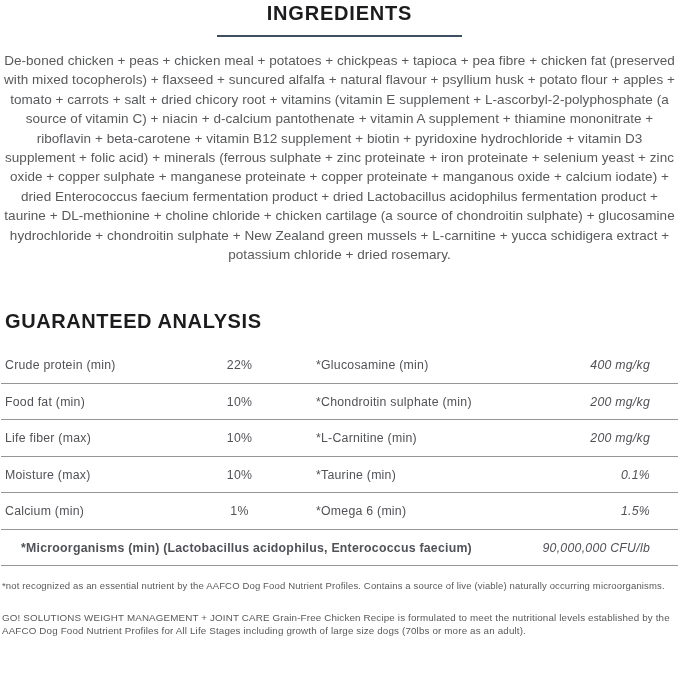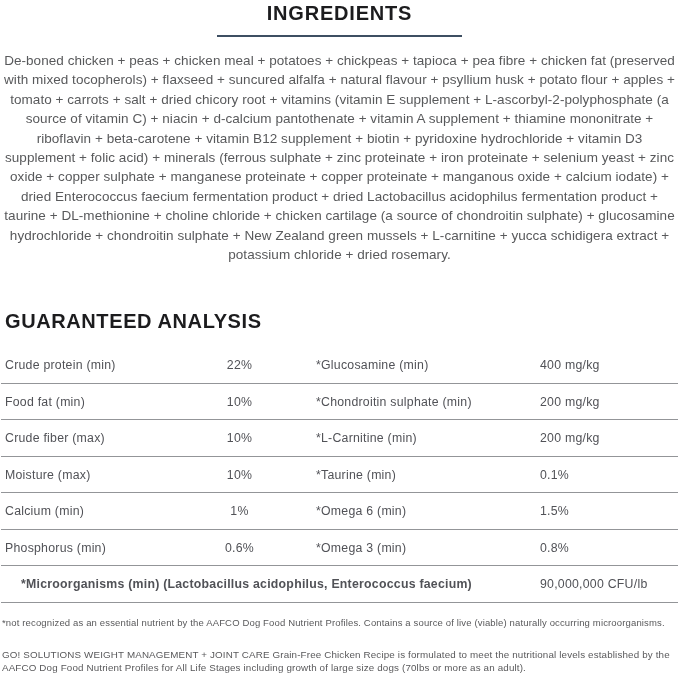--- a/index.html
+++ b/index.html
@@ -52,21 +52,21 @@
     align-items: center;
     height: 36.5px;
     border-bottom: 1px solid #939598;
     font-size: 12.3px;
     letter-spacing: 0.25px;
     color: #515257;
   }
   .cell-label-left  { width: 186px; padding-left: 4px; }
   .cell-value-left  { width: 105px; text-align: center; }
   .cell-label-right { flex: 1; padding-left: 24px; }
-  .cell-value-right { width: 110px; text-align: left; margin-right: 28px; }
+  .cell-value-right { width: 110px; text-align: right; margin-right: 28px; font-style: italic; }
   .micro-label { flex: 1; padding-left: 20px; font-weight: bold; }
   .footnote-1 {
     margin: 14px 0 0 2px;
     font-size: 9.5px;
     letter-spacing: 0.15px;
     white-space: nowrap;
     color: #59595b;
   }
   .footnote-2 {
     width: 674px;
@@ -99,46 +99,40 @@
     </div>
 
     <div class="ga-row">
       <div class="cell-label-left">Food fat (min)</div>
       <div class="cell-value-left">10%</div>
       <div class="cell-label-right">*Chondroitin sulphate (min)</div>
       <div class="cell-value-right">200 mg/kg</div>
     </div>
 
     <div class="ga-row">
-      <div class="cell-label-left">Crude fiber (max)</div>
+      <div class="cell-label-left">Life fiber (max)</div>
       <div class="cell-value-left">10%</div>
       <div class="cell-label-right">*L-Carnitine (min)</div>
       <div class="cell-value-right">200 mg/kg</div>
     </div>
 
     <div class="ga-row">
       <div class="cell-label-left">Moisture (max)</div>
       <div class="cell-value-left">10%</div>
       <div class="cell-label-right">*Taurine (min)</div>
       <div class="cell-value-right">0.1%</div>
     </div>
 
     <div class="ga-row">
       <div class="cell-label-left">Calcium (min)</div>
       <div class="cell-value-left">1%</div>
       <div class="cell-label-right">*Omega 6 (min)</div>
       <div class="cell-value-right">1.5%</div>
     </div>
 
-    <div class="ga-row">
-      <div class="cell-label-left">Phosphorus (min)</div>
-      <div class="cell-value-left">0.6%</div>
-      <div class="cell-label-right">*Omega 3 (min)</div>
-      <div class="cell-value-right">0.8%</div>
-    </div>
 
     <div class="ga-row">
       <div class="micro-label">*Microorganisms (min) (Lactobacillus acidophilus, Enterococcus faecium)</div>
       <div class="cell-value-right">90,000,000 CFU/lb</div>
     </div>
 
   </div>
 
   <div class="footnote-1">*not recognized as an essential nutrient by the AAFCO Dog Food Nutrient Profiles. Contains a source of live (viable) naturally occurring microorganisms.</div>
   <div class="footnote-2">GO! SOLUTIONS WEIGHT MANAGEMENT + JOINT CARE Grain-Free Chicken Recipe is formulated to meet the nutritional levels established by the AAFCO Dog Food Nutrient Profiles for All Life Stages including growth of large size dogs (70lbs or more as an adult).</div>

